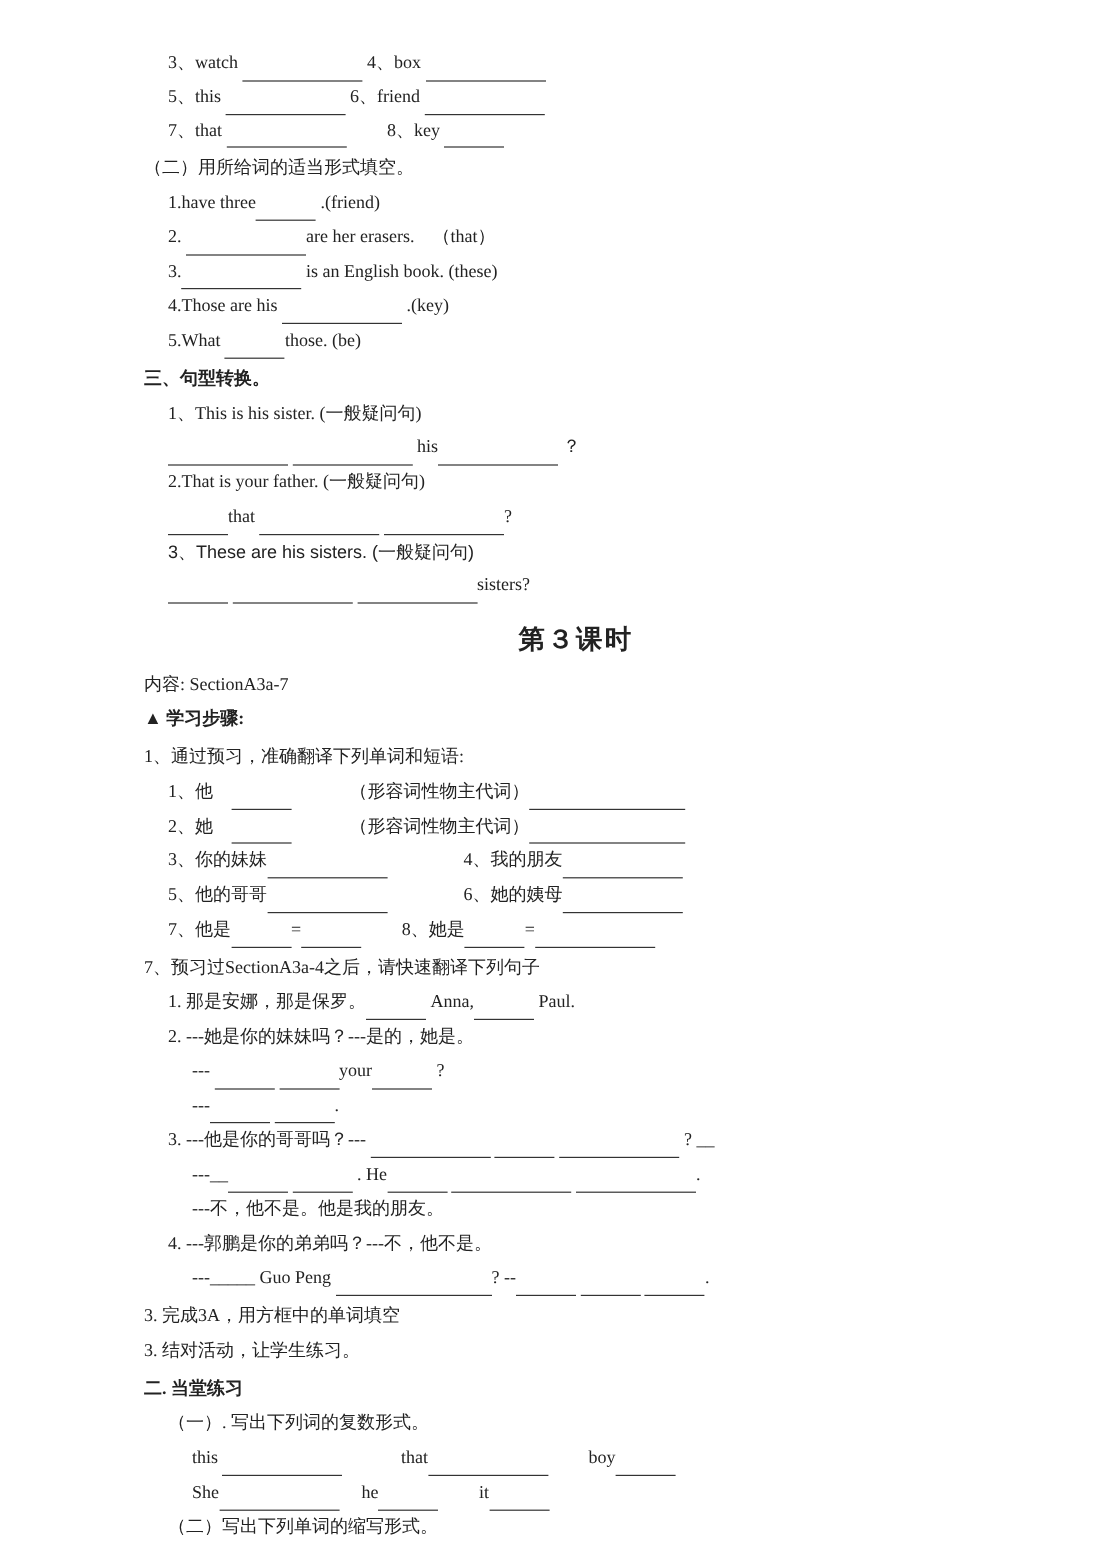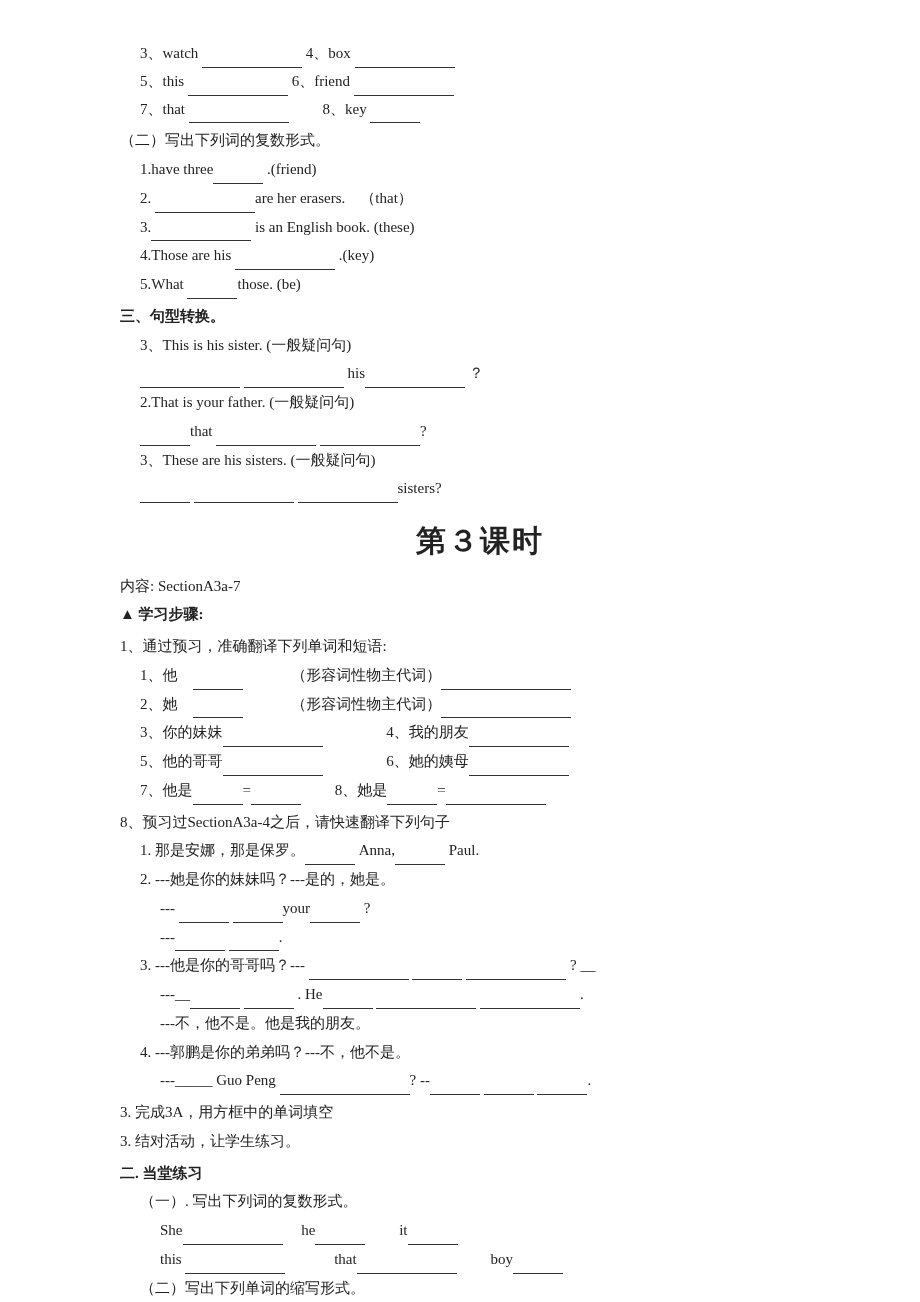--- a/index.html
+++ b/index.html
@@ -25,34 +25,34 @@
       display: inline-block;
       border-bottom: 1px solid #333;
       min-width: 80px;
       height: 1.1em;
       vertical-align: bottom;
     }
     .underline-sm { min-width: 50px; }
     .underline-md { min-width: 100px; }
     .underline-lg { min-width: 130px; }
     .section-title {
-      font-size: 30px;
+      font-size: 22px;
       font-weight: bold;
       text-align: center;
       margin: 10px 0 4px 0;
       letter-spacing: 2px;
     }
     .bold { font-weight: bold; }
     .grid-2 {
       display: grid;
       grid-template-columns: 1fr 1fr;
       gap: 0 20px;
     }
     .monospace {
-      font-family: Liberation Serif, serif;
+      font-family: Liberation Sans, sans-serif;
     }
     p { margin: 1px 0; }
   </style>
 </head>
 <body>
 
 <div>
 
   <div class="section indent1">
     <div class="grid-2">
@@ -73,34 +73,34 @@
     </div>
     <div>
       <span>7、that </span>
       <span class="underline underline-md"></span>
       <span>　　8、key </span>
       <span class="underline underline-sm"></span>
     </div>
   </div>
 
   <div class="section">
-    <p>（二）写出下列词的复数形式。</p>
+    <p>（二）用所给词的适当形式填空。</p>
     <div class="indent1">
       <p>1.have three<span class="underline underline-sm"></span> .(friend)</p>
       <p>2. <span class="underline underline-md"></span>are her erasers.　（that）</p>
       <p>3.<span class="underline underline-md"></span> is an English book. (these)</p>
       <p>4.Those are his <span class="underline underline-md"></span> .(key)</p>
       <p>5.What <span class="underline underline-sm"></span>those. (be)</p>
     </div>
   </div>
 
   <div class="section">
     <p class="bold">三、句型转换。</p>
     <div class="indent1">
-      <p>3、This is his sister. (一般疑问句)</p>
+      <p>1、This is his sister. (一般疑问句)</p>
       <p>
         <span class="underline underline-md"></span>
         <span class="underline underline-md"></span>
         his<span class="underline underline-md"></span>
         <span>？</span>
       </p>
       <p>2.That is your father. (一般疑问句)</p>
       <p>
         <span class="underline underline-sm"></span>that
         <span class="underline underline-md"></span>
@@ -142,21 +142,21 @@
         　　　　6、她的姨母<span class="underline underline-md"></span>
       </p>
       <p>
         7、他是<span class="underline underline-sm"></span>=<span class="underline underline-sm"></span>
         　　8、她是<span class="underline underline-sm"></span>=<span class="underline underline-md"></span>
       </p>
     </div>
   </div>
 
   <div class="section">
-    <p>8、预习过SectionA3a-4之后，请快速翻译下列句子</p>
+    <p>7、预习过SectionA3a-4之后，请快速翻译下列句子</p>
     <div class="indent1">
       <p>
         1. 那是安娜，那是保罗。<span class="underline underline-sm"></span> Anna,<span class="underline underline-sm"></span> Paul.
       </p>
       <p>2. ---她是你的妹妹吗？---是的，她是。</p>
       <p class="indent1">
         --- <span class="underline underline-sm"></span>
         <span class="underline underline-sm"></span>your<span class="underline underline-sm"></span> ?
       </p>
       <p class="indent1">
@@ -188,30 +188,30 @@
     <p>3. 完成3A，用方框中的单词填空</p>
     <p>3. 结对活动，让学生练习。</p>
   </div>
 
   <div class="section">
     <p class="bold">二. 当堂练习</p>
 
     <div class="indent1">
       <p>（一）. 写出下列词的复数形式。</p>
       <div class="indent1">
+        <p>
+          this <span class="underline underline-md"></span>
+          　　　that<span class="underline underline-md"></span>
+          　　boy<span class="underline underline-sm"></span>
+        </p>
         <p>
           She<span class="underline underline-md"></span>
           　he<span class="underline underline-sm"></span>
           　　it<span class="underline underline-sm"></span>
         </p>
-        <p>
-          this <span class="underline underline-md"></span>
-          　　　that<span class="underline underline-md"></span>
-          　　boy<span class="underline underline-sm"></span>
-        </p>
       </div>
     </div>
 
     <div class="indent1">
       <p>（二）写出下列单词的缩写形式。</p>
 
     </div>
 
   </div>
 

